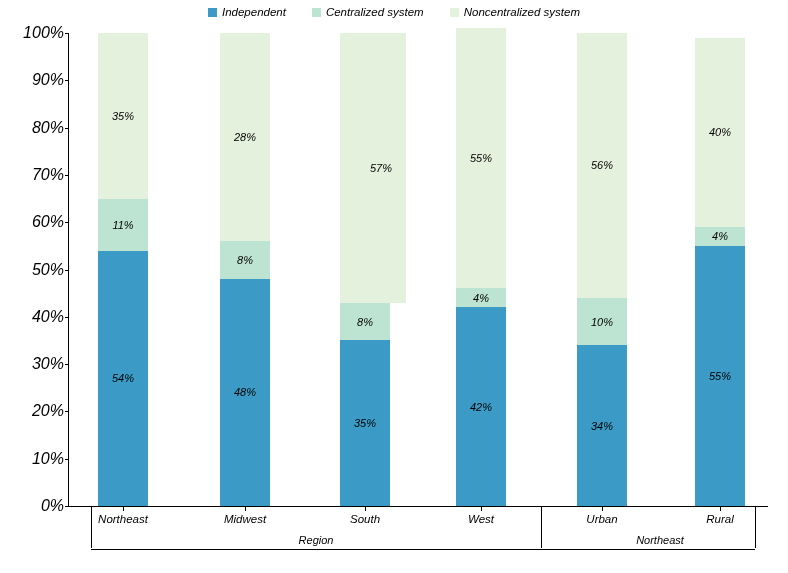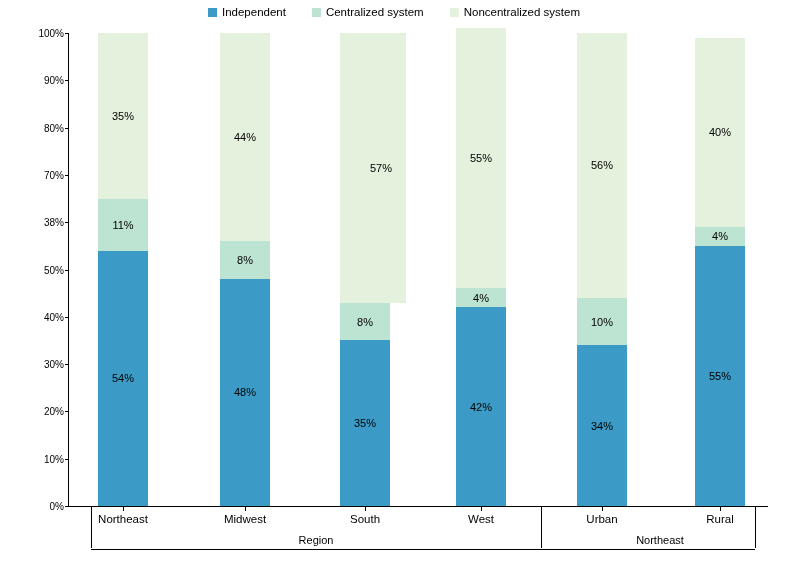--- a/index.html
+++ b/index.html
@@ -10,20 +10,21 @@
     width: 788px;
     height: 573px;
     background: #ffffff;
     font-family: "Liberation Sans", sans-serif;
     overflow: hidden;
   }
   #chart-root {
     position: relative;
     width: 644px;
     height: 573px;
+    font-style: italic;
   }
 
   
   .legend {
     position: absolute;
     top: 6px;
     left: 0;
     width: 788px;
     display: flex;
     justify-content: center;
@@ -60,21 +61,21 @@
     left: 0;
     top: 0;
     right: 0;
     bottom: 0;
   }
   .y-tick {
     position: absolute;
     right: 100%;
     margin-right: 5px;
     transform: translateY(-50%);
-    font-size: 10px;
+    font-size: 16px;
     color: #000;
     white-space: nowrap;
   }
   .y-tick-mark {
     position: absolute;
     right: 100%;
     width: 4px;
     height: 1px;
     background: #000;
   }
@@ -187,21 +188,21 @@
           </div>
           <div class="bar-group" style="left: 151px; width: 50px;">
             <div class="bar">
               <div class="seg" style="background: rgb(59, 155, 198); height: 48%; bottom: 0%;">
                 <span class="seg-label">48%</span>
               </div>
               <div class="seg" style="background: rgb(189, 227, 210); height: 8%; bottom: 48%;">
                 <span class="seg-label">8%</span>
               </div>
               <div class="seg" style="background: rgb(228, 241, 220); height: 44%; bottom: 56%;">
-                <span class="seg-label">44%</span>
+                <span class="seg-label">28%</span>
               </div>
             </div>
           </div>
           <div class="bar-group" style="left: 271px; width: 50px;">
             <div class="bar">
               <div class="seg" style="background: rgb(59, 155, 198); height: 35%; bottom: 0%;">
                 <span class="seg-label">35%</span>
               </div>
               <div class="seg" style="background: rgb(189, 227, 210); height: 8%; bottom: 35%;">
                 <span class="seg-label">8%</span>
@@ -256,21 +257,21 @@
         <div class="y-tick" style="top: 90%;">10%</div>
         <div class="y-tick-mark" style="top: 90%;"></div>
         <div class="y-tick" style="top: 80%;">20%</div>
         <div class="y-tick-mark" style="top: 80%;"></div>
         <div class="y-tick" style="top: 70%;">30%</div>
         <div class="y-tick-mark" style="top: 70%;"></div>
         <div class="y-tick" style="top: 60%;">40%</div>
         <div class="y-tick-mark" style="top: 60%;"></div>
         <div class="y-tick" style="top: 50%; text-align: center;">50%</div>
         <div class="y-tick-mark" style="top: 50%;"></div>
-        <div class="y-tick" style="top: 40%;">38%</div>
+        <div class="y-tick" style="top: 40%;">60%</div>
         <div class="y-tick-mark" style="top: 40%;"></div>
         <div class="y-tick" style="top: 30%;">70%</div>
         <div class="y-tick-mark" style="top: 30%;"></div>
         <div class="y-tick" style="top: 20%;">80%</div>
         <div class="y-tick-mark" style="top: 20%;"></div>
         <div class="y-tick" style="top: 10%;">90%</div>
         <div class="y-tick-mark" style="top: 10%;"></div>
         <div class="y-tick" style="top: 0%;">100%</div>
         <div class="y-tick-mark" style="top: 0%;"></div>
         <div class="x-tick-mark" style="left: 54px;"></div>

